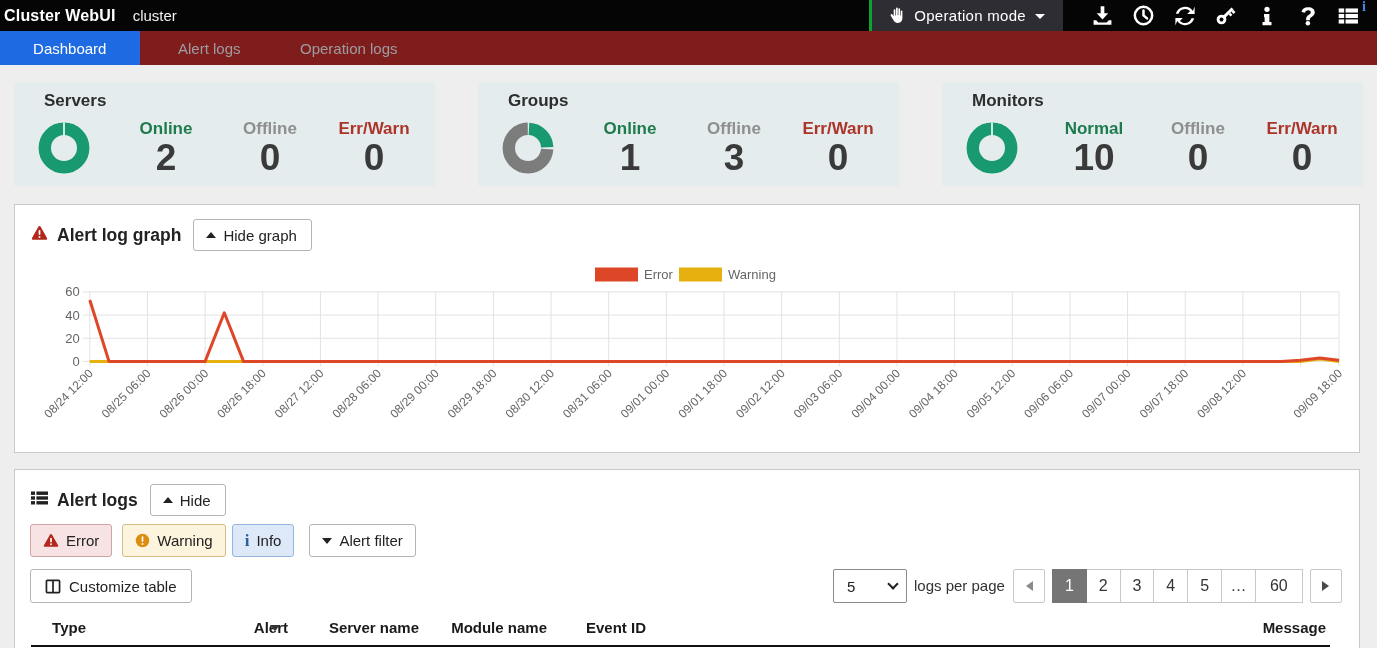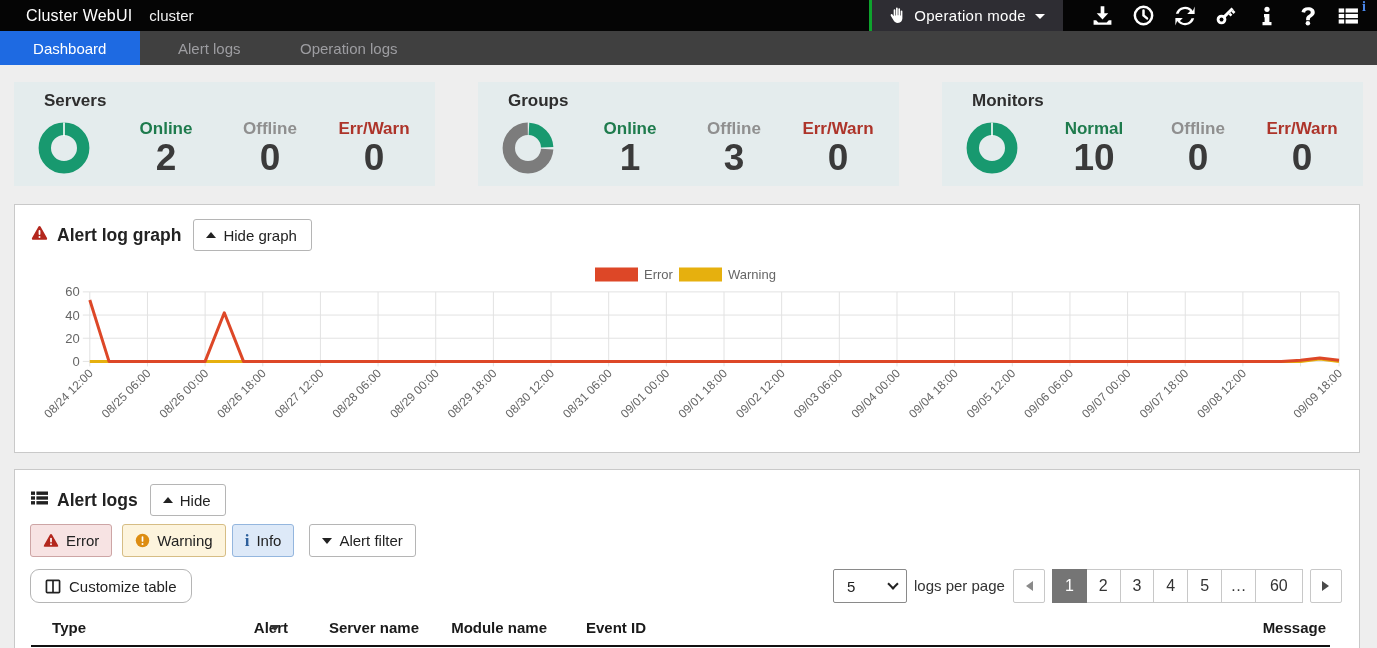--- a/index.html
+++ b/index.html
@@ -1,40 +1,40 @@
 <!DOCTYPE html>
 <html><head>
 <meta charset="utf-8">
 <style>
   * { margin:0; padding:0; box-sizing:border-box; }
   html,body { width:1377px; height:648px; overflow:hidden; background:#eeeeee;
     font-family:"Liberation Sans", sans-serif; }
 
   
   .topbar { height:31px; background:#050505; display:flex; align-items:center; color:#fff; }
-  .brand { font-weight:normal; font-size:16px; margin-left:26px; letter-spacing:0.2px; }
+  .brand { font-weight:bold; font-size:16px; margin-left:4px; letter-spacing:0.2px; }
   .cluster-name { font-size:15px; margin-left:17px; color:#f2f2f2; }
   .topbar-spacer { flex:1; }
   .green-divider { width:3px; height:31px; background:#0ea32d; }
   .opmode { height:31px; background:#2e2d33; display:flex; align-items:center;
     padding:0 18px 0 17px; cursor:pointer; }
   .opmode svg { display:block; }
   .opmode-label { font-size:15px; letter-spacing:0.3px; margin:0 9px 0 8px; color:#fff; }
   .caret-down { width:0; height:0; border-left:5px solid transparent;
     border-right:5px solid transparent; border-top:5px solid #fff; margin-top:2px; }
   .top-icons { display:flex; align-items:center; padding:0 17px 0 28px; }
   .top-icon:first-child { margin-left:0; }
   .top-icon { width:23px; height:23px; margin-left:18px; color:#fff; display:flex;
     align-items:center; justify-content:center; cursor:pointer; position:relative; }
   .top-icon svg { display:block; }
   .mini-info { position:absolute; top:-5px; right:-6px; font-family:"Liberation Serif", serif;
     font-weight:bold; font-size:14px; color:#4a86e8; }
 
   
-  .tabbar { height:34px; background:#404040; display:flex; }
+  .tabbar { height:34px; background:#7f1d1d; display:flex; }
   .tab { width:139.5px; height:34px; display:flex; align-items:center; justify-content:center;
     color:#9d9da1; font-size:15px; cursor:pointer; }
   .tab.active { background:#1e6ae2; color:#fff; }
 
   
   .cards-row { display:flex; gap:43px; margin:17px 14px 0 14px; height:104px; }
   .card { flex:1; background:#e4eced; position:relative; }
   .card-title { position:absolute; left:30px; top:9px; font-size:17px; font-weight:bold; color:#2e2e2e; }
   .card-body { position:absolute; left:0; right:0; top:37px; display:flex; align-items:flex-start; }
   .donut-wrap { width:100px; display:flex; justify-content:center; padding-top:3px; }
@@ -69,21 +69,21 @@
   .filter-btn svg { margin-right:7px; }
   .filter-btn.error { background:#f7e3e3; border:1px solid #cda5a5; margin-right:10px; }
   .filter-btn.warning { background:#fdf4dd; border:1px solid #d6bd85; margin-right:6px; }
   .filter-btn.info { background:#dde9f8; border:1px solid #94b6de; margin-right:15px; }
   .filter-btn.plain { background:#fff; border:1px solid #b5b5b5; }
   .info-glyph { font-family:"Liberation Serif", serif; font-weight:bold; font-size:17px;
     color:#2d5f9b; margin-right:7px; }
 
   .tools-row { position:absolute; left:0; right:0; top:99px; height:34px; }
   .customize-btn { position:absolute; left:15px; top:0; height:34px; background:#fff;
-    border:1px solid #b5b5b5; border-radius:9px; font-size:15px; color:#222;
+    border:1px solid #b5b5b5; border-radius:3px; font-size:15px; color:#222;
     padding:0 14px; display:flex; align-items:center; cursor:pointer; font-family:inherit; }
   .customize-btn svg { margin-right:8px; }
 
   .page-size-wrap { position:absolute; left:818px; top:0; width:74px; height:34px; }
   .page-size { width:74px; height:34px; border:1px solid #8a8a8a; border-radius:2px;
     background:#fff; font-size:15px; color:#222; padding:0 0 0 13px; appearance:none;
     -webkit-appearance:none; font-family:inherit; }
   .select-caret { position:absolute; right:10px; top:11px; width:8px; height:8px; pointer-events:none;
     border:solid #222; border-width:0 2px 2px 0; transform:rotate(45deg); }
   .page-size-label { position:absolute; left:899px; top:8px; font-size:15px; color:#333; }

